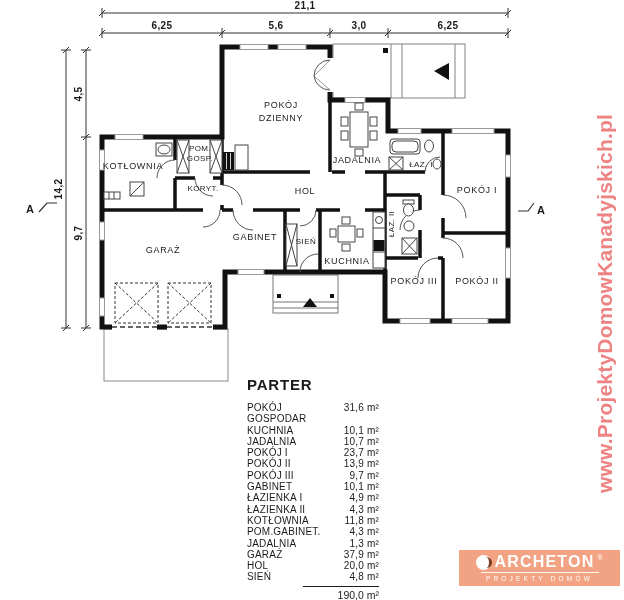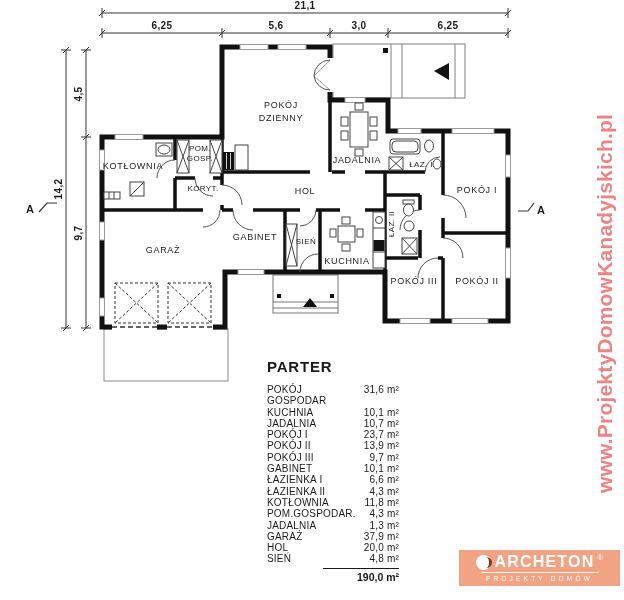--- a/index.html
+++ b/index.html
@@ -5,28 +5,28 @@
   html,body{margin:0;padding:0;background:#fff;}
   .stage{position:relative;width:624px;height:600px;background:#fff;overflow:hidden;
          font-family:"Liberation Sans",sans-serif;}
   svg{position:absolute;top:0;left:0;}
   svg text{font-family:"Liberation Sans",sans-serif;fill:#1b1b1b;}
   .room-label{font-size:9px;letter-spacing:.7px;}
   .room-label-sm{font-size:8px;letter-spacing:.4px;}
   .dim-label{font-size:10px;font-weight:bold;letter-spacing:.4px;}
   .sec-label{font-size:11px;font-weight:bold;}
   
-  .area-table{position:absolute;left:247px;top:358px;width:132px;color:#1b1b1b;margin-left:20px;}
+  .area-table{position:absolute;left:247px;top:376px;width:132px;color:#1b1b1b;}
   .area-title{font-size:15px;font-weight:bold;letter-spacing:.8px;margin-bottom:9px;}
   .area-row{display:flex;justify-content:space-between;font-size:10px;line-height:11.3px;
             letter-spacing:.2px;}
   .area-row .val{white-space:nowrap;}
   .area-total-row{display:flex;justify-content:flex-end;margin-top:3px;}
   .area-total{border-top:1.2px solid #1b1b1b;padding-top:2px;min-width:76px;text-align:right;
-              font-size:10.5px;font-weight:bold;}
+              font-size:10.5px;font-weight:normal;}
   
   .watermark{position:absolute;left:360px;top:291px;width:490px;height:25px;
              transform:rotate(-90deg);transform-origin:center;
              font-size:21px;font-weight:bold;text-align:center;white-space:nowrap;
              letter-spacing:.2px;}
   
   .logo{position:absolute;left:459px;top:550px;width:161px;height:36px;
         display:flex;flex-direction:column;align-items:center;justify-content:center;
         color:#fff;}
   .logo-row{display:flex;align-items:center;gap:3px;line-height:1;}
@@ -318,32 +318,32 @@
       <div class="area-row">
           <span>POKÓJ III</span>
           <span class="val">9,7 m²</span>
         </div>
       <div class="area-row">
           <span>GABINET</span>
           <span class="val">10,1 m²</span>
         </div>
       <div class="area-row">
           <span>ŁAZIENKA I</span>
-          <span class="val">6,6 m²</span>
+          <span class="val">4,9 m²</span>
         </div>
       <div class="area-row">
           <span>ŁAZIENKA II</span>
           <span class="val">4,3 m²</span>
         </div>
       <div class="area-row">
           <span>KOTŁOWNIA</span>
           <span class="val">11,8 m²</span>
         </div>
       <div class="area-row">
-          <span>POM.GOSPODAR.</span>
+          <span>POM.GABINET.</span>
           <span class="val">4,3 m²</span>
         </div>
       <div class="area-row">
           <span>JADALNIA</span>
           <span class="val">1,3 m²</span>
         </div>
       <div class="area-row">
           <span>GARAŻ</span>
           <span class="val">37,9 m²</span>
         </div>

